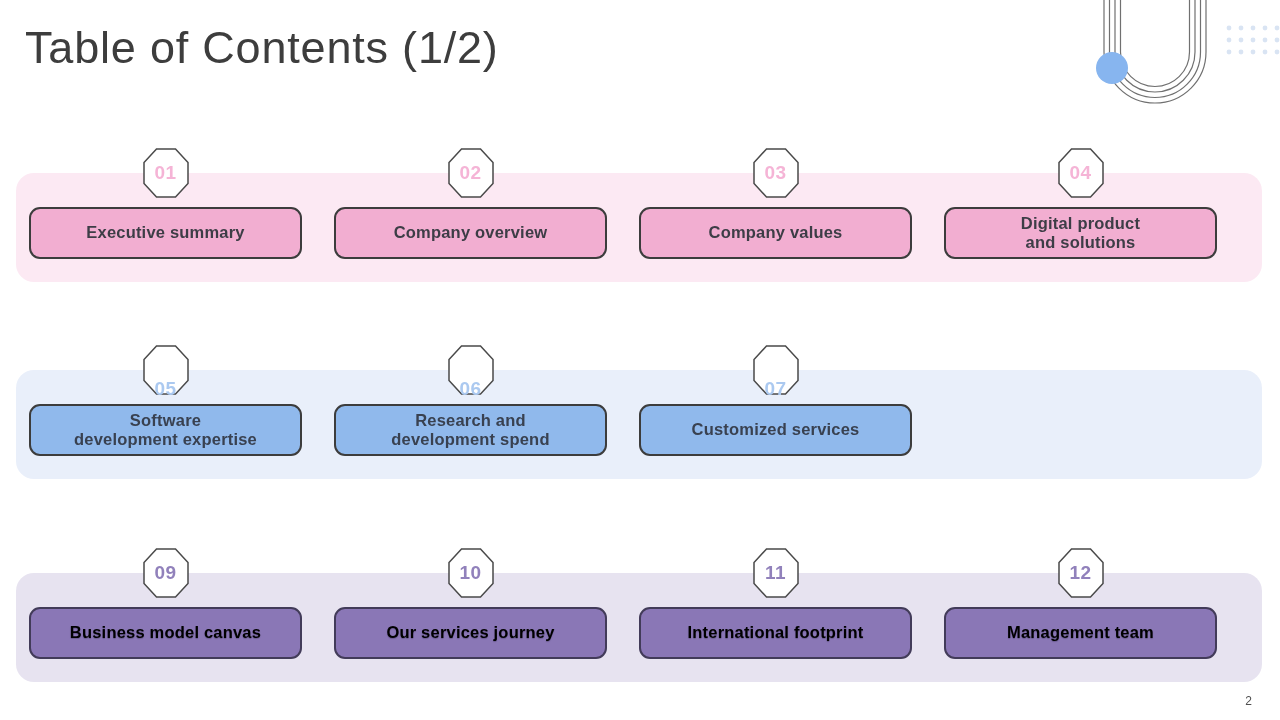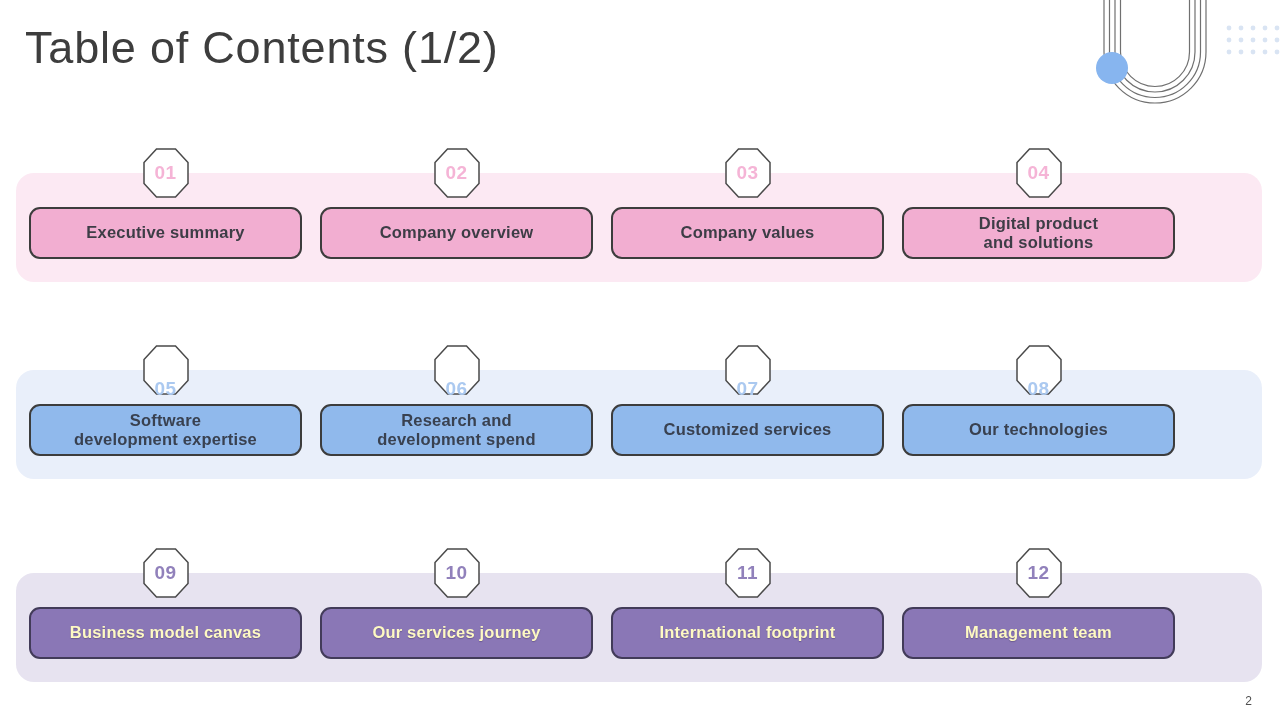--- a/index.html
+++ b/index.html
@@ -29,21 +29,21 @@
   .row-band{
     position:absolute;top:25px;left:0;width:100%;height:109px;
     border-radius:18px;
   }
   .row-pink  .row-band{background:#fce9f3;}
   .row-blue  .row-band{background:#e9effa;}
   .row-purple .row-band{background:#e7e3f0;}
 
   .cells{
     position:absolute;top:0;left:13px;
-    display:grid;grid-template-columns:repeat(4,273px);column-gap:18px;
+    display:grid;grid-template-columns:repeat(4,273px);column-gap:32px;
   }
   .cell{display:flex;flex-direction:column;align-items:center;}
 
   .octagon-wrap{position:relative;width:46px;height:50px;z-index:2;}
   .octagon-wrap svg{position:absolute;inset:0;}
   .octagon-number{
     position:absolute;inset:0;display:flex;align-items:center;justify-content:center;
     font-size:19px;font-weight:bold;letter-spacing:0.5px;
   }
   .row-pink   .octagon-number{color:#f5b4d6;}
@@ -53,21 +53,21 @@
   .toc-button{
     margin-top:9px;width:273px;height:52px;box-sizing:border-box;
     border:2px solid #3c3c3c;border-radius:11px;
     display:flex;align-items:center;justify-content:center;
     text-align:center;font-weight:bold;font-size:16.5px;line-height:1.18;
     white-space:pre-line;cursor:pointer;letter-spacing:0.2px;
   }
   .row-pink  .toc-button{background:#f2aed1;color:#3d3d46;}
   .row-blue  .toc-button{background:#90b9ec;color:#394150;}
   .row-purple .toc-button{
-    background:#8a77b6;color:#fef9c3;border-color:#423b59;
+    background:#8a77b6;color:#000000;border-color:#423b59;
     text-shadow:0 1px 1px rgba(60,50,90,0.4);
   }
 
   
   .page-number{
     position:absolute;right:28px;top:694px;
     font-size:12px;color:#4f4f4f;
   }
 </style>
 </head>
@@ -171,29 +171,20 @@
     </div>
     <div class="cell">
       <div class="octagon-wrap">
         <svg viewBox="0 0 46 50" width="46" height="50">
             <polygon points="13.5,1 32.5,1 45,14.6 45,35.4 32.5,49 13.5,49 1,35.4 1,14.6" fill="#ffffff" stroke="#4a4a4a" stroke-width="1.5"></polygon>
           </svg>
         <span class="octagon-number">07</span>
       </div>
       <div class="toc-button">Customized services</div>
     </div>
-    <div class="cell">
-      <div class="octagon-wrap">
-        <svg viewBox="0 0 46 50" width="46" height="50">
-            <polygon points="13.5,1 32.5,1 45,14.6 45,35.4 32.5,49 13.5,49 1,35.4 1,14.6" fill="#ffffff" stroke="#4a4a4a" stroke-width="1.5"></polygon>
-          </svg>
-        <span class="octagon-number">08</span>
-      </div>
-      <div class="toc-button">Our technologies</div>
-    </div>
   </div>
 </div>
 
 <div class="toc-row r3 row-purple">
   <div class="row-band"></div>
   <div class="cells">
     <div class="cell">
       <div class="octagon-wrap">
         <svg viewBox="0 0 46 50" width="46" height="50">
             <polygon points="13.5,1 32.5,1 45,14.6 45,35.4 32.5,49 13.5,49 1,35.4 1,14.6" fill="#ffffff" stroke="#4a4a4a" stroke-width="1.5"></polygon>

